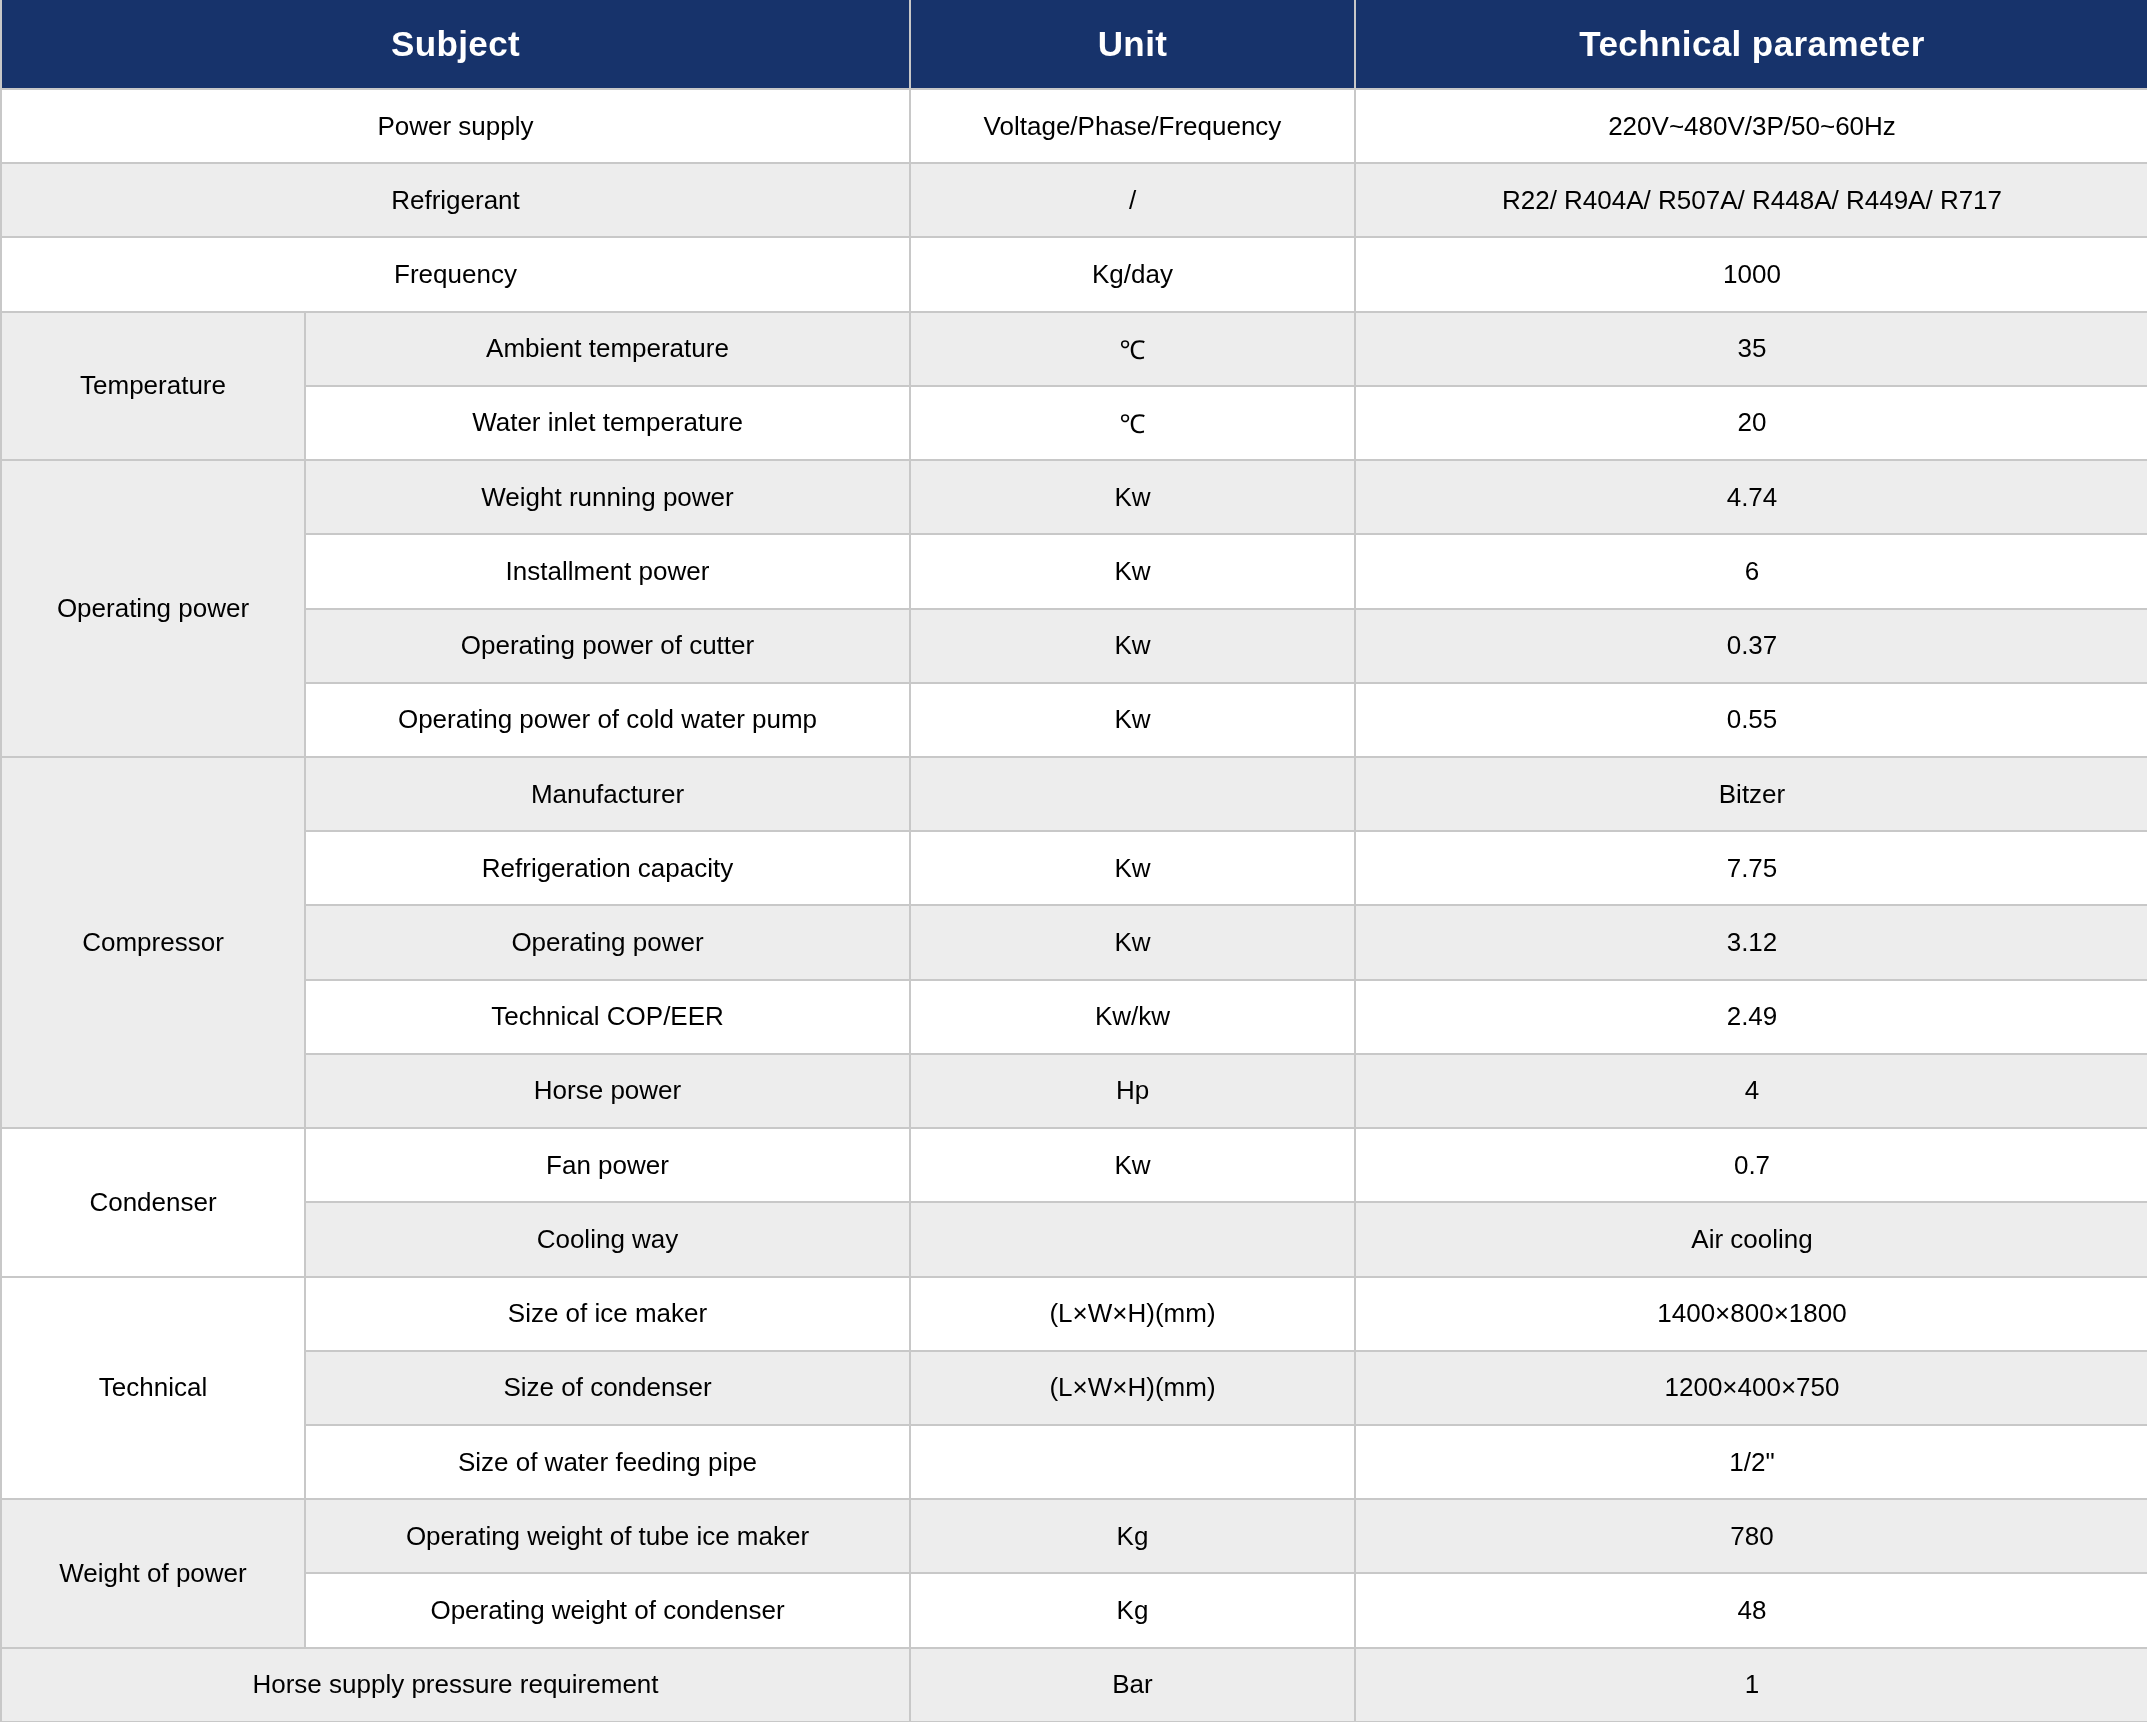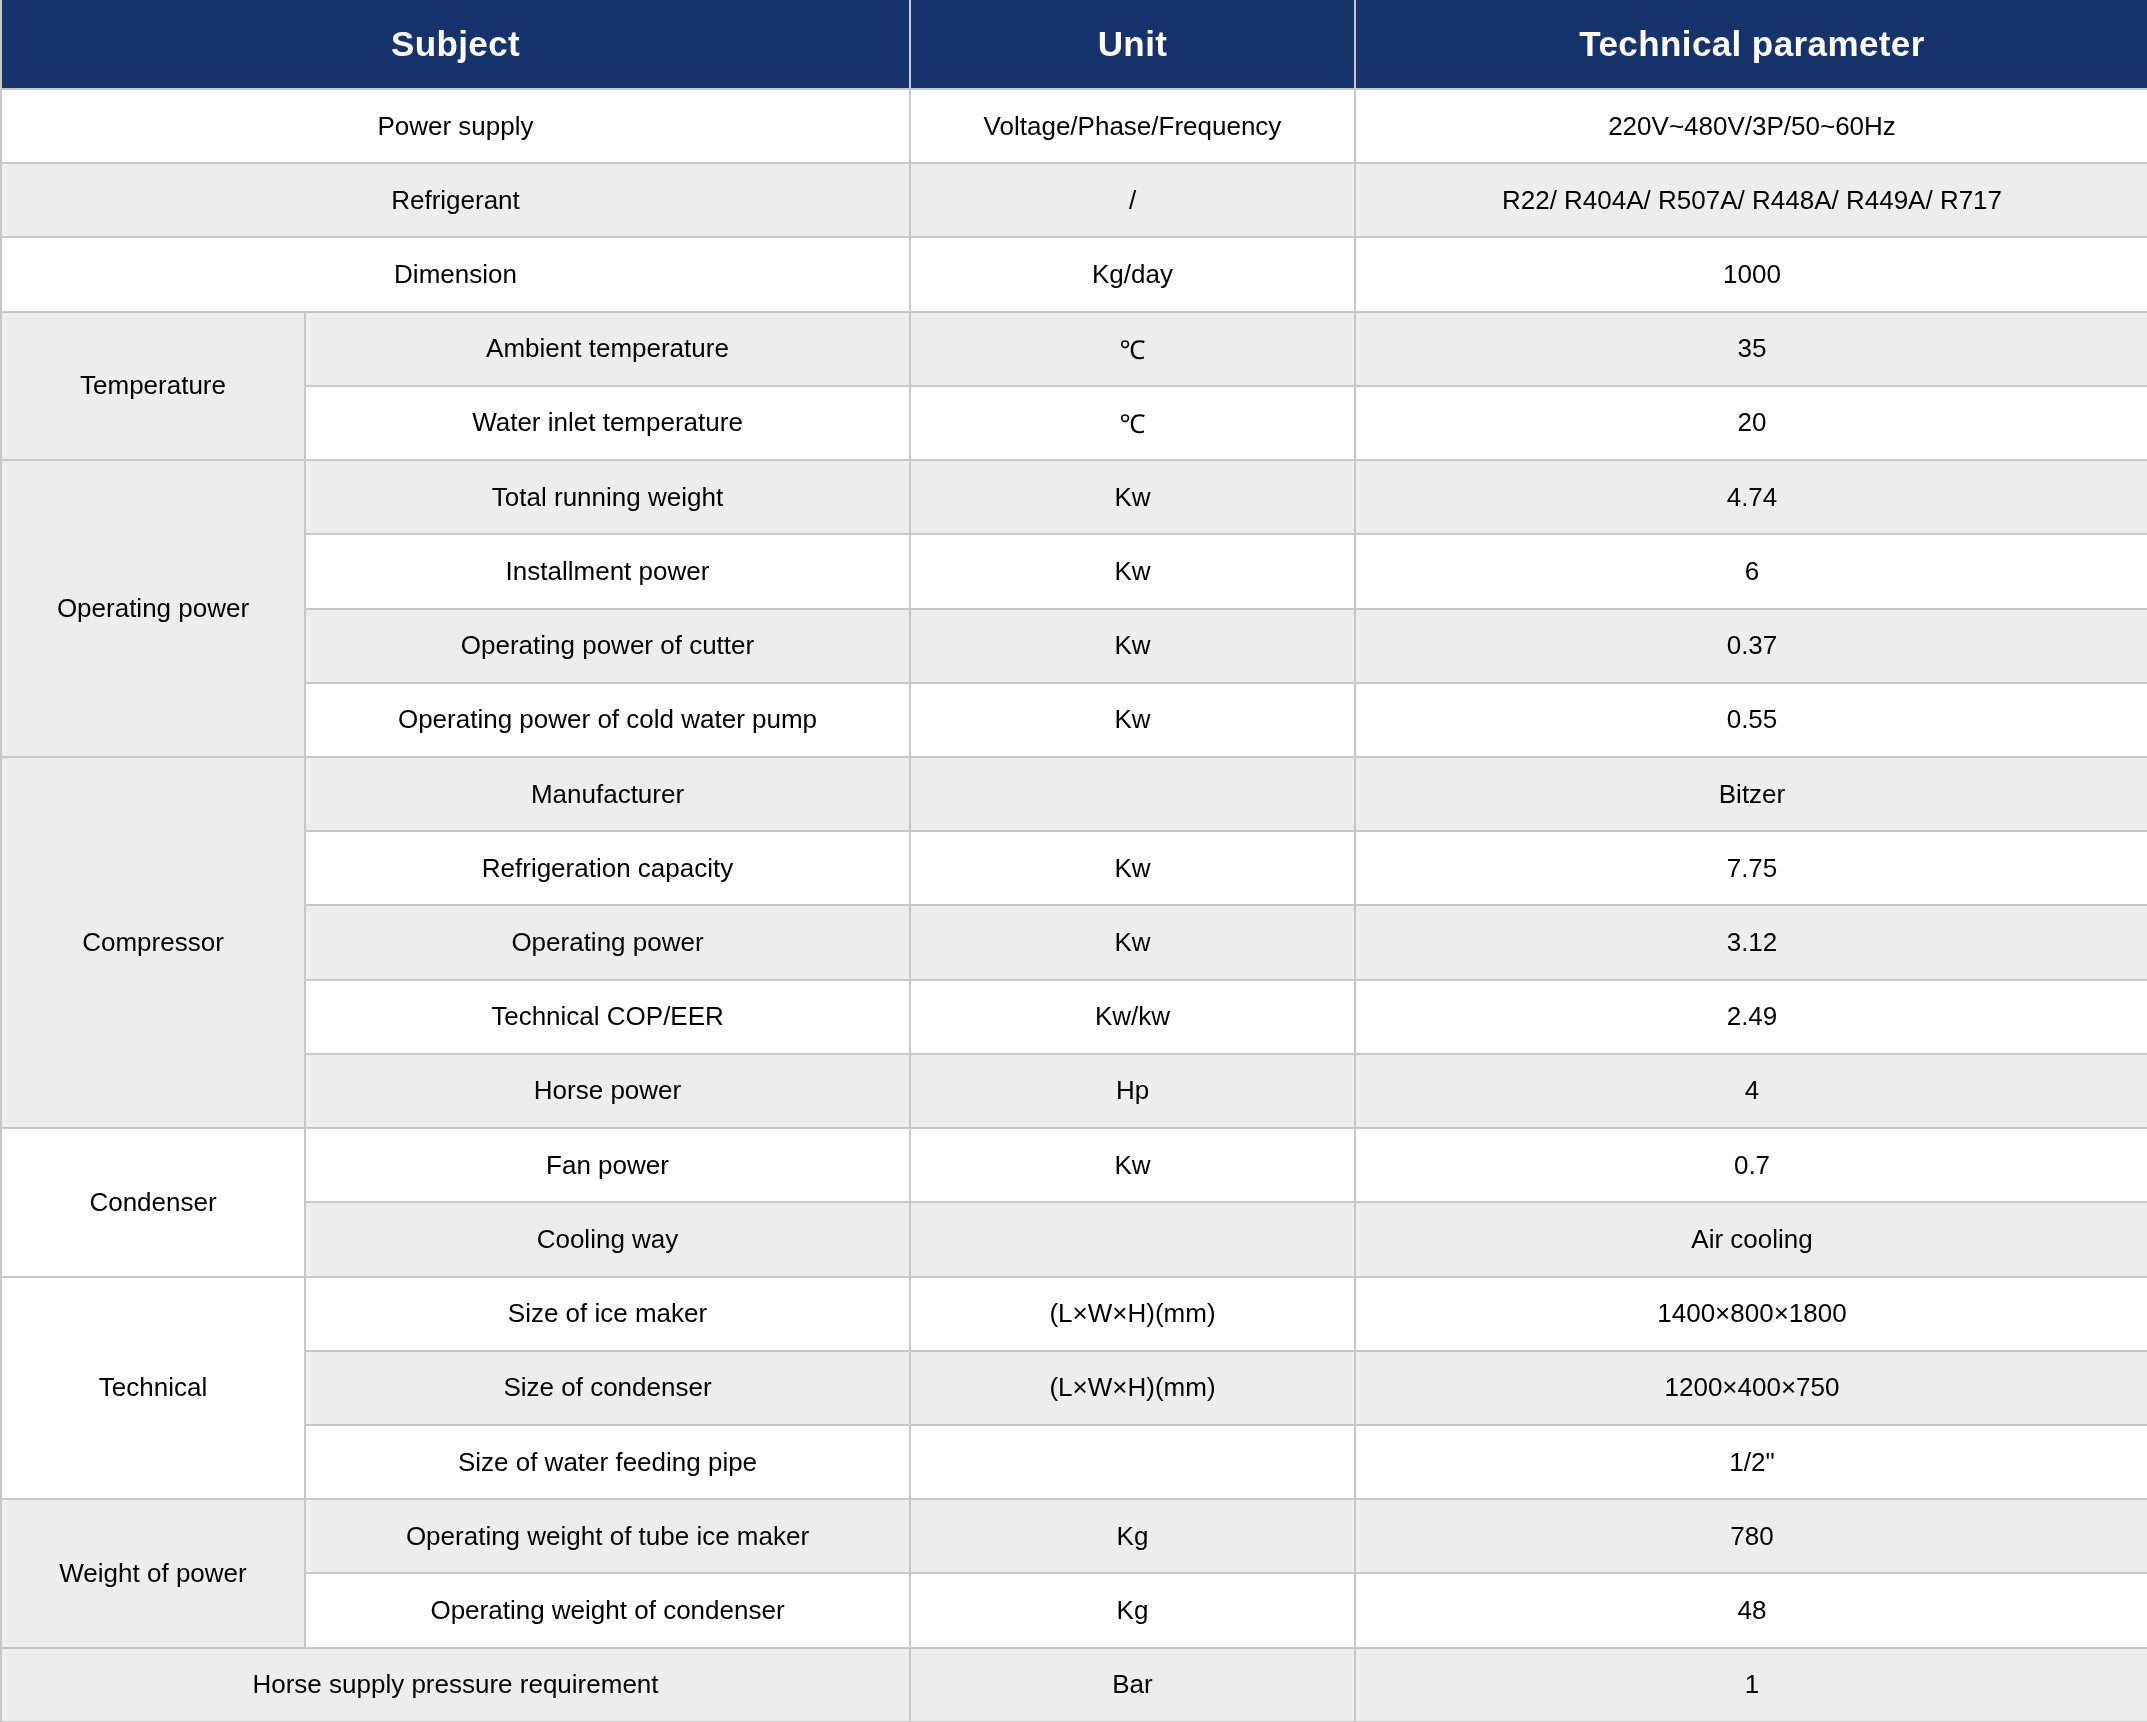--- a/index.html
+++ b/index.html
@@ -78,38 +78,38 @@
           <td colspan="2">Power supply</td>
           <td>Voltage/Phase/Frequency</td>
           <td>220V~480V/3P/50~60Hz</td>
         </tr>
         <tr class="shade">
           <td colspan="2">Refrigerant</td>
           <td>/</td>
           <td>R22/ R404A/ R507A/ R448A/ R449A/ R717</td>
         </tr>
         <tr>
-          <td colspan="2">Dimension</td>
+          <td colspan="2">Frequency</td>
           <td>Kg/day</td>
           <td>1000</td>
         </tr>
         <tr class="shade">
           <td rowspan="2" class="group-cell">Temperature</td>
           <td>Ambient temperature</td>
           <td>℃</td>
           <td>35</td>
         </tr>
         <tr>
           <td>Water inlet temperature</td>
           <td>℃</td>
           <td>20</td>
         </tr>
         <tr class="shade">
           <td rowspan="4" class="group-cell">Operating power</td>
-          <td>Total running weight</td>
+          <td>Weight running power</td>
           <td>Kw</td>
           <td>4.74</td>
         </tr>
         <tr>
           <td>Installment power</td>
           <td>Kw</td>
           <td>6</td>
         </tr>
         <tr class="shade">
           <td>Operating power of cutter</td>

